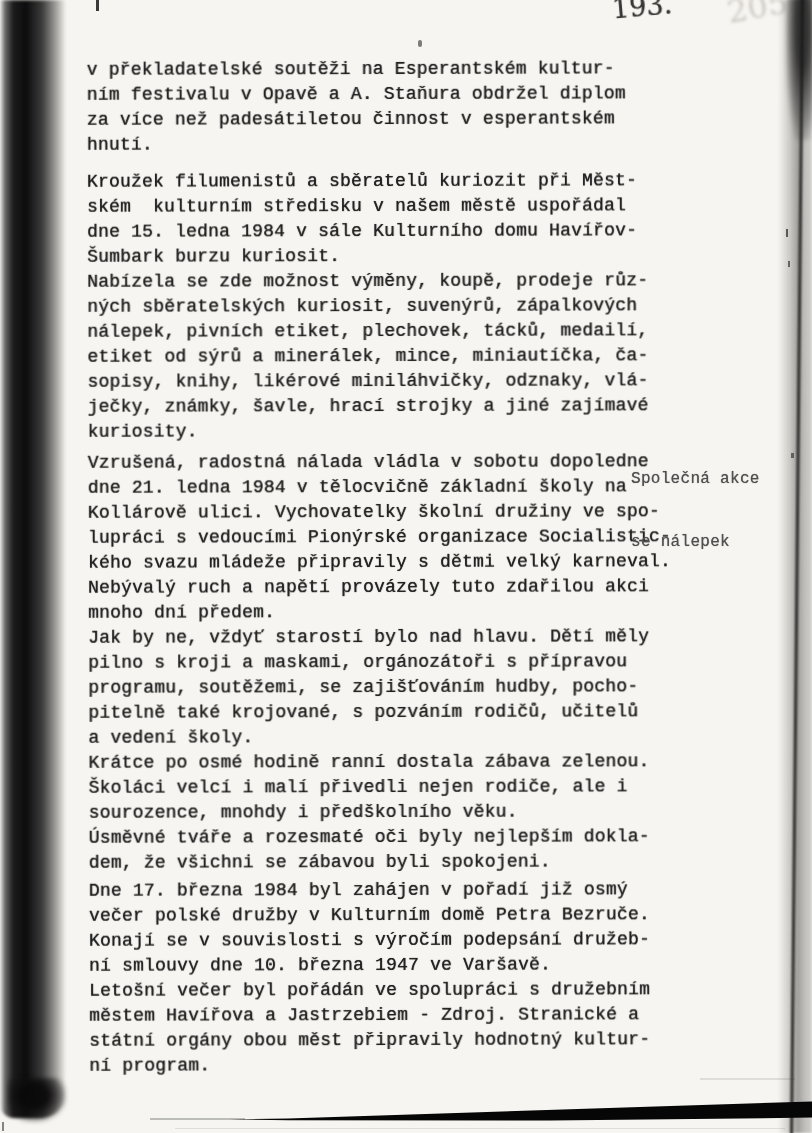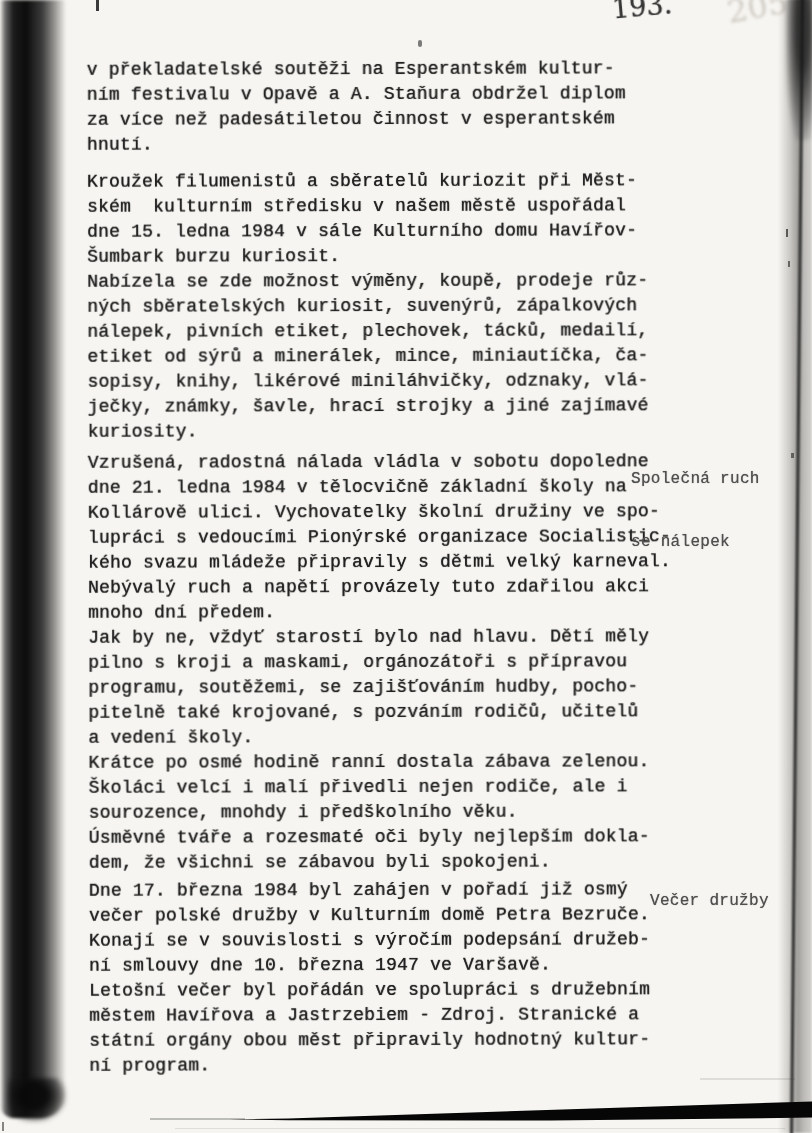--- a/index.html
+++ b/index.html
@@ -172,25 +172,22 @@
         <div class="tline">Konají se v souvislosti s výročím podepsání družeb-</div>
         <div class="tline">ní smlouvy dne 10. března 1947 ve Varšavě.</div>
         <div class="tline">Letošní večer byl pořádán ve spolupráci s družebním</div>
         <div class="tline">městem Havířova a Jastrzebiem - Zdroj. Stranické a</div>
         <div class="tline">státní orgány obou měst připravily hodnotný kultur-</div>
         <div class="tline">ní program.</div>
       </div>
     </div>
 
   <div class="margin-note note-2" style="color: rgb(79, 79, 79);">
-    <div class="note-line">Společná ruch</div>
+    <div class="note-line">Společná akce</div>
     <div class="note-line">se nálepek</div>
-  </div>
-  <div class="margin-note note-3" style="color: rgb(79, 79, 79);">
-    <div class="note-line">Večer družby</div>
   </div>
 
   <div class="binding-shadow"></div>
   <div class="binding-foot"></div>
   <div class="page-edge-shadow"></div>
   <div class="page-edge-line"></div>
   <div class="page-edge-top-blob"></div>
   <div class="bottom-wedge"></div>
   <div class="bottom-tail"></div>
   <div class="bottom-hairline"></div>

